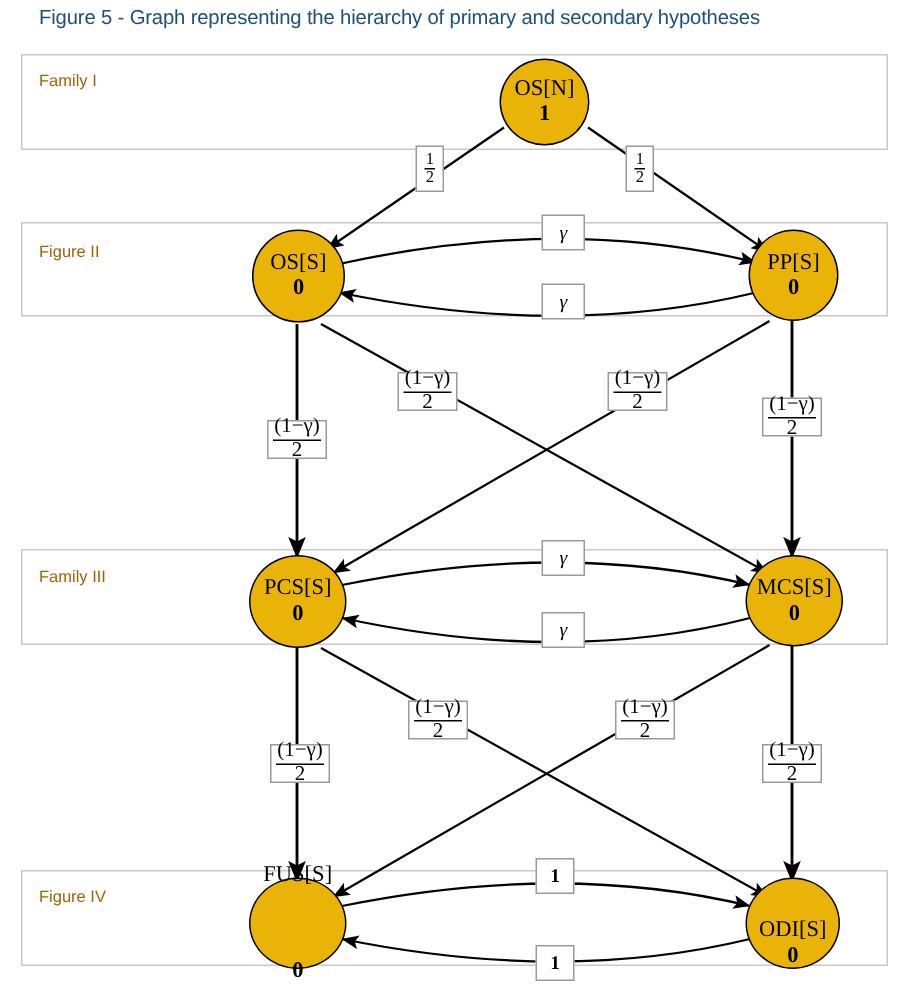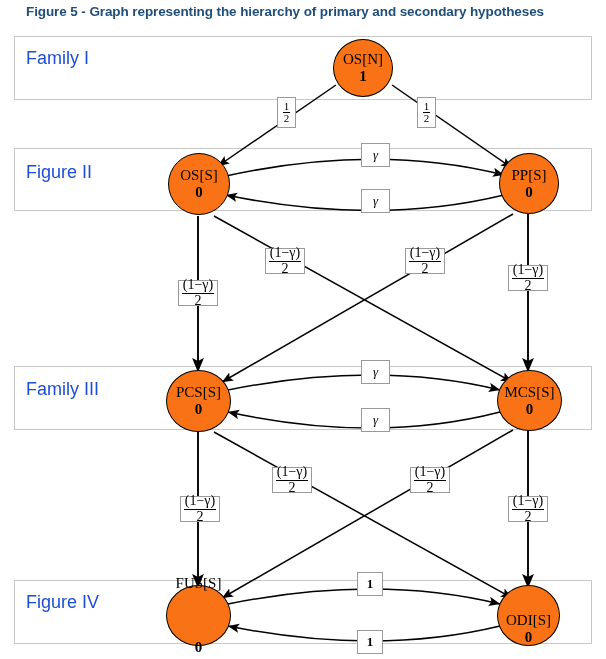--- a/index.html
+++ b/index.html
@@ -7,49 +7,49 @@
     width:606px;height:659px;
     background:#ffffff;
     font-family:"Liberation Sans", sans-serif;
     position:relative;
     overflow:hidden;
   }
   #figure-title{
     position:absolute;
     left:26px;top:4px;
     font-size:13.5px;
-    font-weight:bold;
+    font-weight:normal;
     color:#1f4e79;
     letter-spacing:-0.1px;
     white-space:nowrap;
   }
   .family-box{
     position:absolute;
     border:1px solid #c8c8c8;
     background:transparent;
     box-sizing:border-box;
   }
   .family-label{
     position:absolute;
-    font-size:18px;
+    font-size:11px;
     font-weight:normal;
-    color:#1d4ed8;
+    color:#a16207;
     white-space:nowrap;
   }
   #graph-layer{
     position:absolute;
     left:0;top:0;
     width:606px;height:659px;
     pointer-events:none;
   }
   .node{
     position:absolute;
     border:1.6px solid #000;
     border-radius:50%;
-    background:#f97316;
+    background:#eab308;
     display:flex;
     flex-direction:column;
     align-items:center;
     justify-content:center;
     font-family:"Liberation Serif", serif;
     line-height:1.0;
     box-sizing:border-box;
   }
   .node .nlabel{font-size:15px;color:#000;}
   .node .nval{font-size:15px;font-weight:bold;color:#000;margin-top:2px;}

